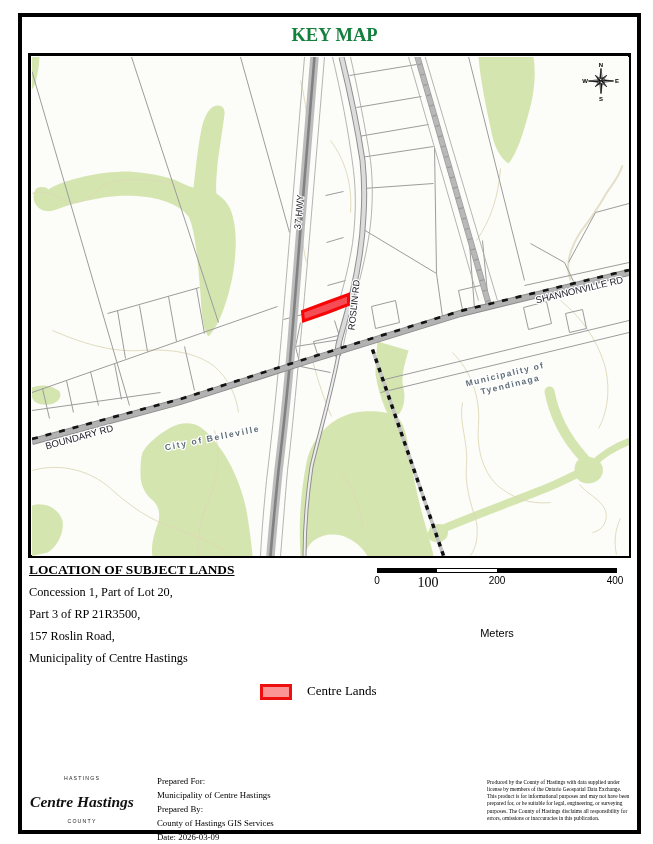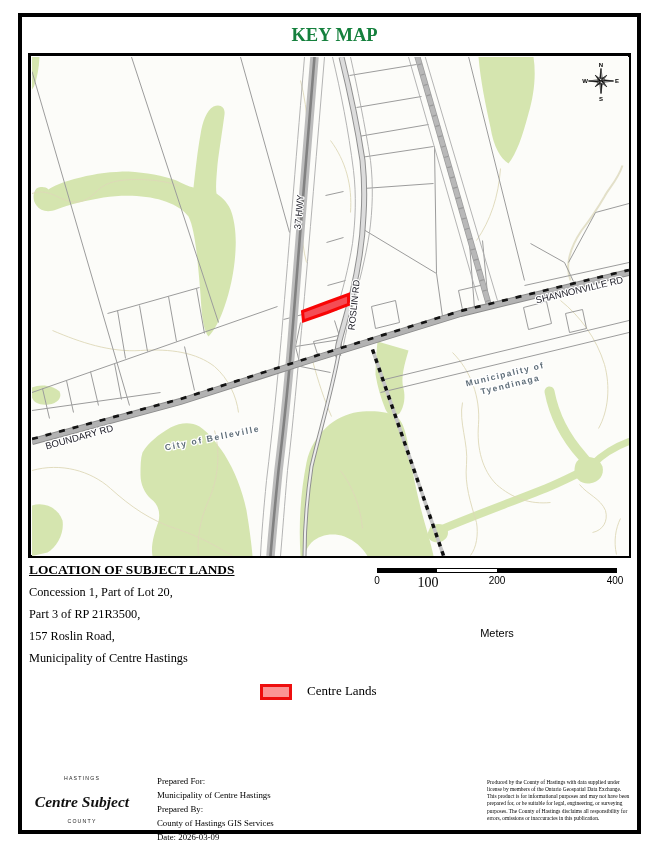--- a/index.html
+++ b/index.html
@@ -244,21 +244,21 @@
 <div class="abs" style="left:615px;top:575px;transform:translateX(-50%);font-family:Liberation Sans, sans-serif;font-size:10px;">400</div>
 
 <div class="abs" style="left:497px;top:584px;transform:translateX(-50%);font-family:'Liberation Sans',sans-serif;font-size:11px;margin-top:43px;">Meters</div>
 
 <div class="abs" style="left:260px;top:684px;width:26px;height:10px;background:#fb9595;border:3px solid #ee0f0f;"></div>
 
 <div class="abs" style="left:307px;top:683px;font-size:13px;">Centre Lands</div>
 
 <div class="abs" style="left:22px;top:775px;width:120px;text-align:center;font-family:'Liberation Sans',sans-serif;font-size:5.2px;letter-spacing:1.2px;color:#222;">HASTINGS</div>
 
-<div class="abs" style="left:20px;top:793px;width:124px;text-align:center;font-style:italic;font-weight:bold;font-size:15.5px;color:#111;white-space:nowrap;">Centre Subject</div>
+<div class="abs" style="left:20px;top:793px;width:124px;text-align:center;font-style:italic;font-weight:bold;font-size:15.5px;color:#111;white-space:nowrap;">Centre Hastings</div>
 
 <div class="abs" style="left:22px;top:818px;width:120px;text-align:center;font-family:'Liberation Sans',sans-serif;font-size:5.2px;letter-spacing:1.2px;color:#222;">COUNTY</div>
 
 <div class="abs" style="left:157px;top:774px;font-size:8.8px;line-height:14px;">
 Prepared For:<br>
 Municipality of Centre Hastings<br>
 Prepared By:<br>
 County of Hastings GIS Services<br>
 Date: 2026-03-09
 </div>

